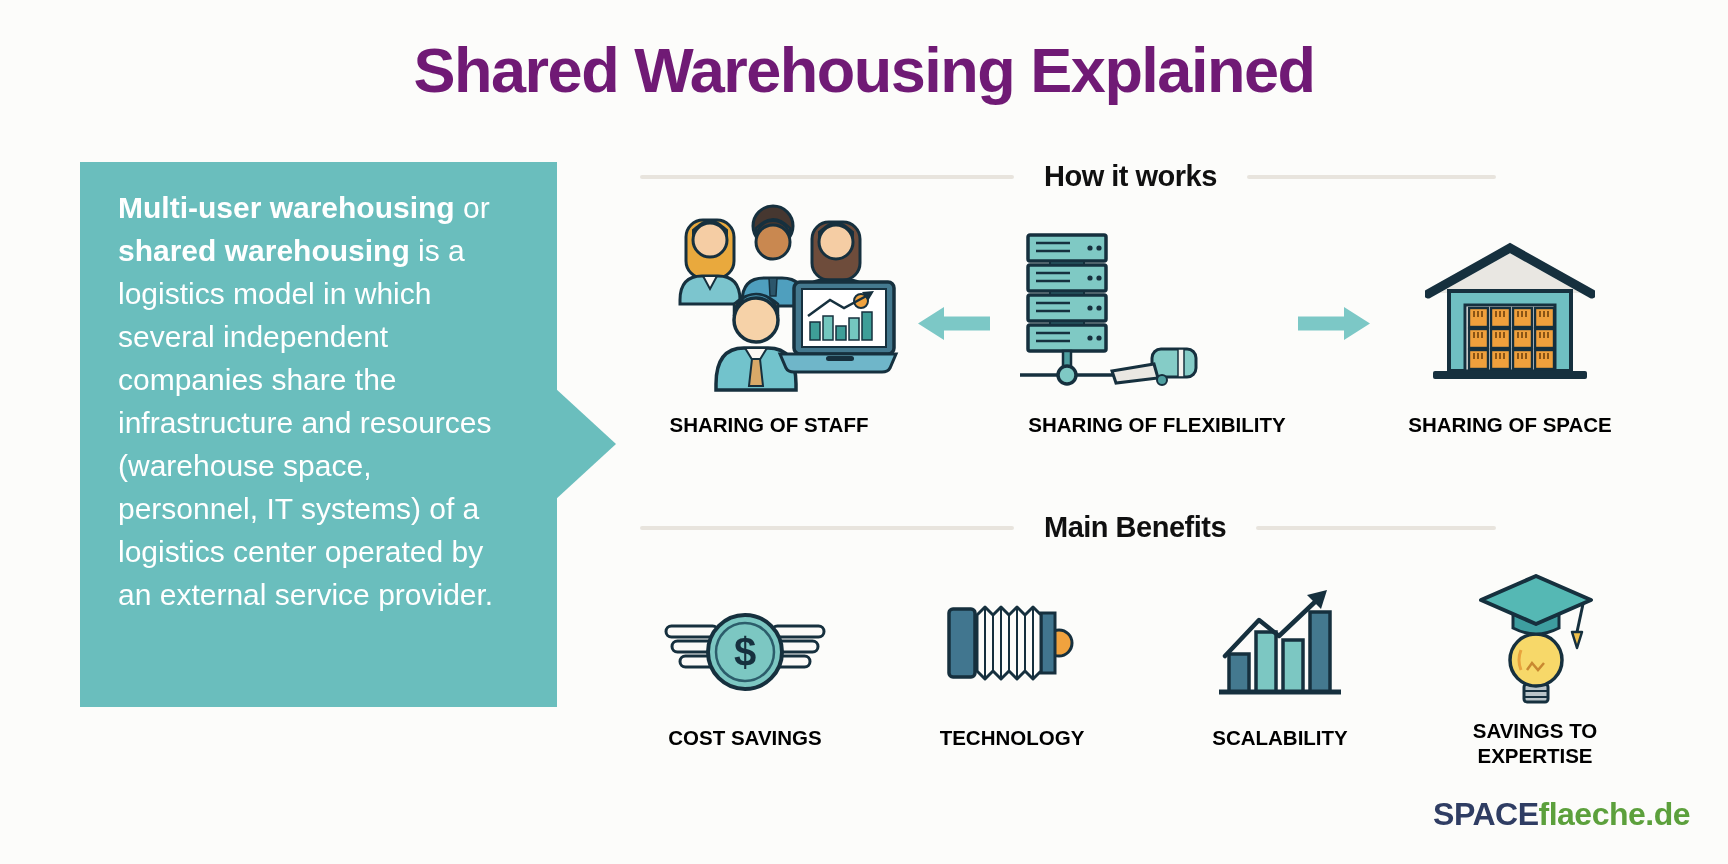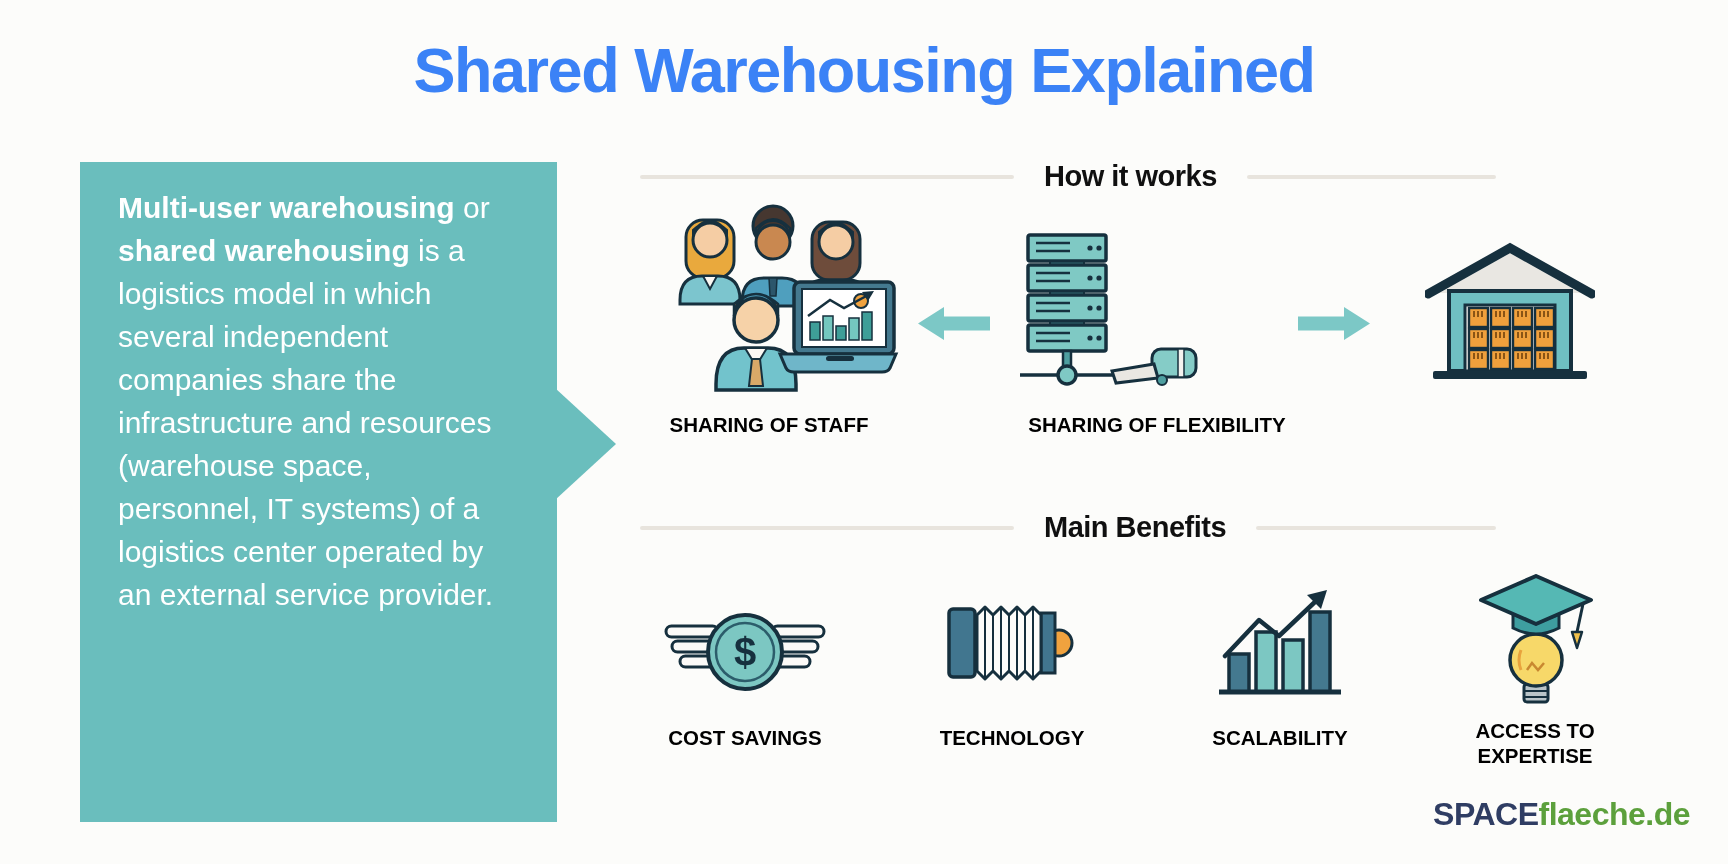--- a/index.html
+++ b/index.html
@@ -6,25 +6,25 @@
   html,body { margin:0; padding:0; background:#ffffff; }
   .canvas {
     position:relative; width:1728px; height:864px;
     background:#FCFCFA; overflow:hidden;
     font-family:"Liberation Sans","DejaVu Sans",sans-serif;
     color:#111;
   }
   .title {
     position:absolute; top:34px; left:0; width:100%;
     text-align:center; font-size:63px; font-weight:800;
-    letter-spacing:-1.5px; color:#3b82f6; margin:0;
+    letter-spacing:-1.5px; color:#701a75; margin:0;
   }
   
   .info-box {
-    position:absolute; left:80px; top:162px; width:477px; height:660px;
+    position:absolute; left:80px; top:162px; width:477px; height:545px;
     background:#6ABEBD;
   }
   .info-tail {
     position:absolute; left:555px; top:388px; width:0; height:0;
     border-top:56px solid transparent; border-bottom:56px solid transparent;
     border-left:61px solid #6ABEBD;
   }
   .info-text {
     margin:0; padding:24px 38px 0 38px;
     font-size:30px; line-height:43px; color:#FFFFFF; font-weight:400;
@@ -192,20 +192,21 @@
         <path d="M71 112 v6 M75 112 v6 M79 112 v6"></path>
       <path d="M93 112 v6 M97 112 v6 M101 112 v6"></path>
         <path d="M115 112 v6 M119 112 v6 M123 112 v6"></path>
     </g>
     <path d="M3 53 L85 7 L167 53" fill="none" stroke="#16303E" stroke-width="9" stroke-linecap="round"></path>
     <rect x="8" y="130" width="154" height="8" rx="2" fill="#16303E"></rect>
   </svg>
 
   <div class="icon-label" style="left:619px;top:413px;">SHARING OF STAFF</div>
   <div class="icon-label" style="left:1007px;top:413px;">SHARING OF FLEXIBILITY</div>
+  <div class="icon-label" style="left:1360px;top:413px;">SHARING OF SPACE</div>
 
   <div class="section-header" id="mb-header">
     <div class="rule rule-left"></div>
     <h2 class="section-title">Main Benefits</h2>
     <div class="rule rule-right"></div>
   </div>
 
   <svg class="abs" style="left:660px;top:600px;" width="170" height="100" viewBox="0 0 170 100">
     <g fill="#FBFAF8" stroke="#16303E" stroke-width="3">
       <rect x="6" y="26" width="52" height="11" rx="5.5"></rect>
@@ -258,17 +259,17 @@
     <path d="M50 96 L55 89 L61 96 L67 89" fill="none" stroke="#C98830" stroke-width="2.5"></path>
     <path d="M36 40 L36 54 Q59 66 82 54 L82 40 Q59 52 36 40 Z" fill="#3E9EA0" stroke="#16303E" stroke-width="3"></path>
     <polygon points="59,2 114,26 59,50 4,26" fill="#55B8B4" stroke="#16303E" stroke-width="4" stroke-linejoin="round"></polygon>
     <line x1="106" y1="30" x2="100" y2="58" stroke="#16303E" stroke-width="3"></line>
     <path d="M95 58 L105 58 L100 74 Z" fill="#F0C04A" stroke="#16303E" stroke-width="2.5" stroke-linejoin="round"></path>
   </svg>
 
   <div class="icon-label" style="left:595px;top:726px;">COST SAVINGS</div>
   <div class="icon-label" style="left:862px;top:726px;">TECHNOLOGY</div>
   <div class="icon-label" style="left:1130px;top:726px;">SCALABILITY</div>
-  <div class="icon-label two-line" style="left:1460px;top:718px;">ACCESS TO EXPERTISE</div>
+  <div class="icon-label two-line" style="left:1460px;top:718px;">SAVINGS TO EXPERTISE</div>
 
   <div class="logo"><span class="logo-navy">SPACE</span><span class="logo-green">flaeche.de</span></div>
 
 </div>
 
 </body></html>

